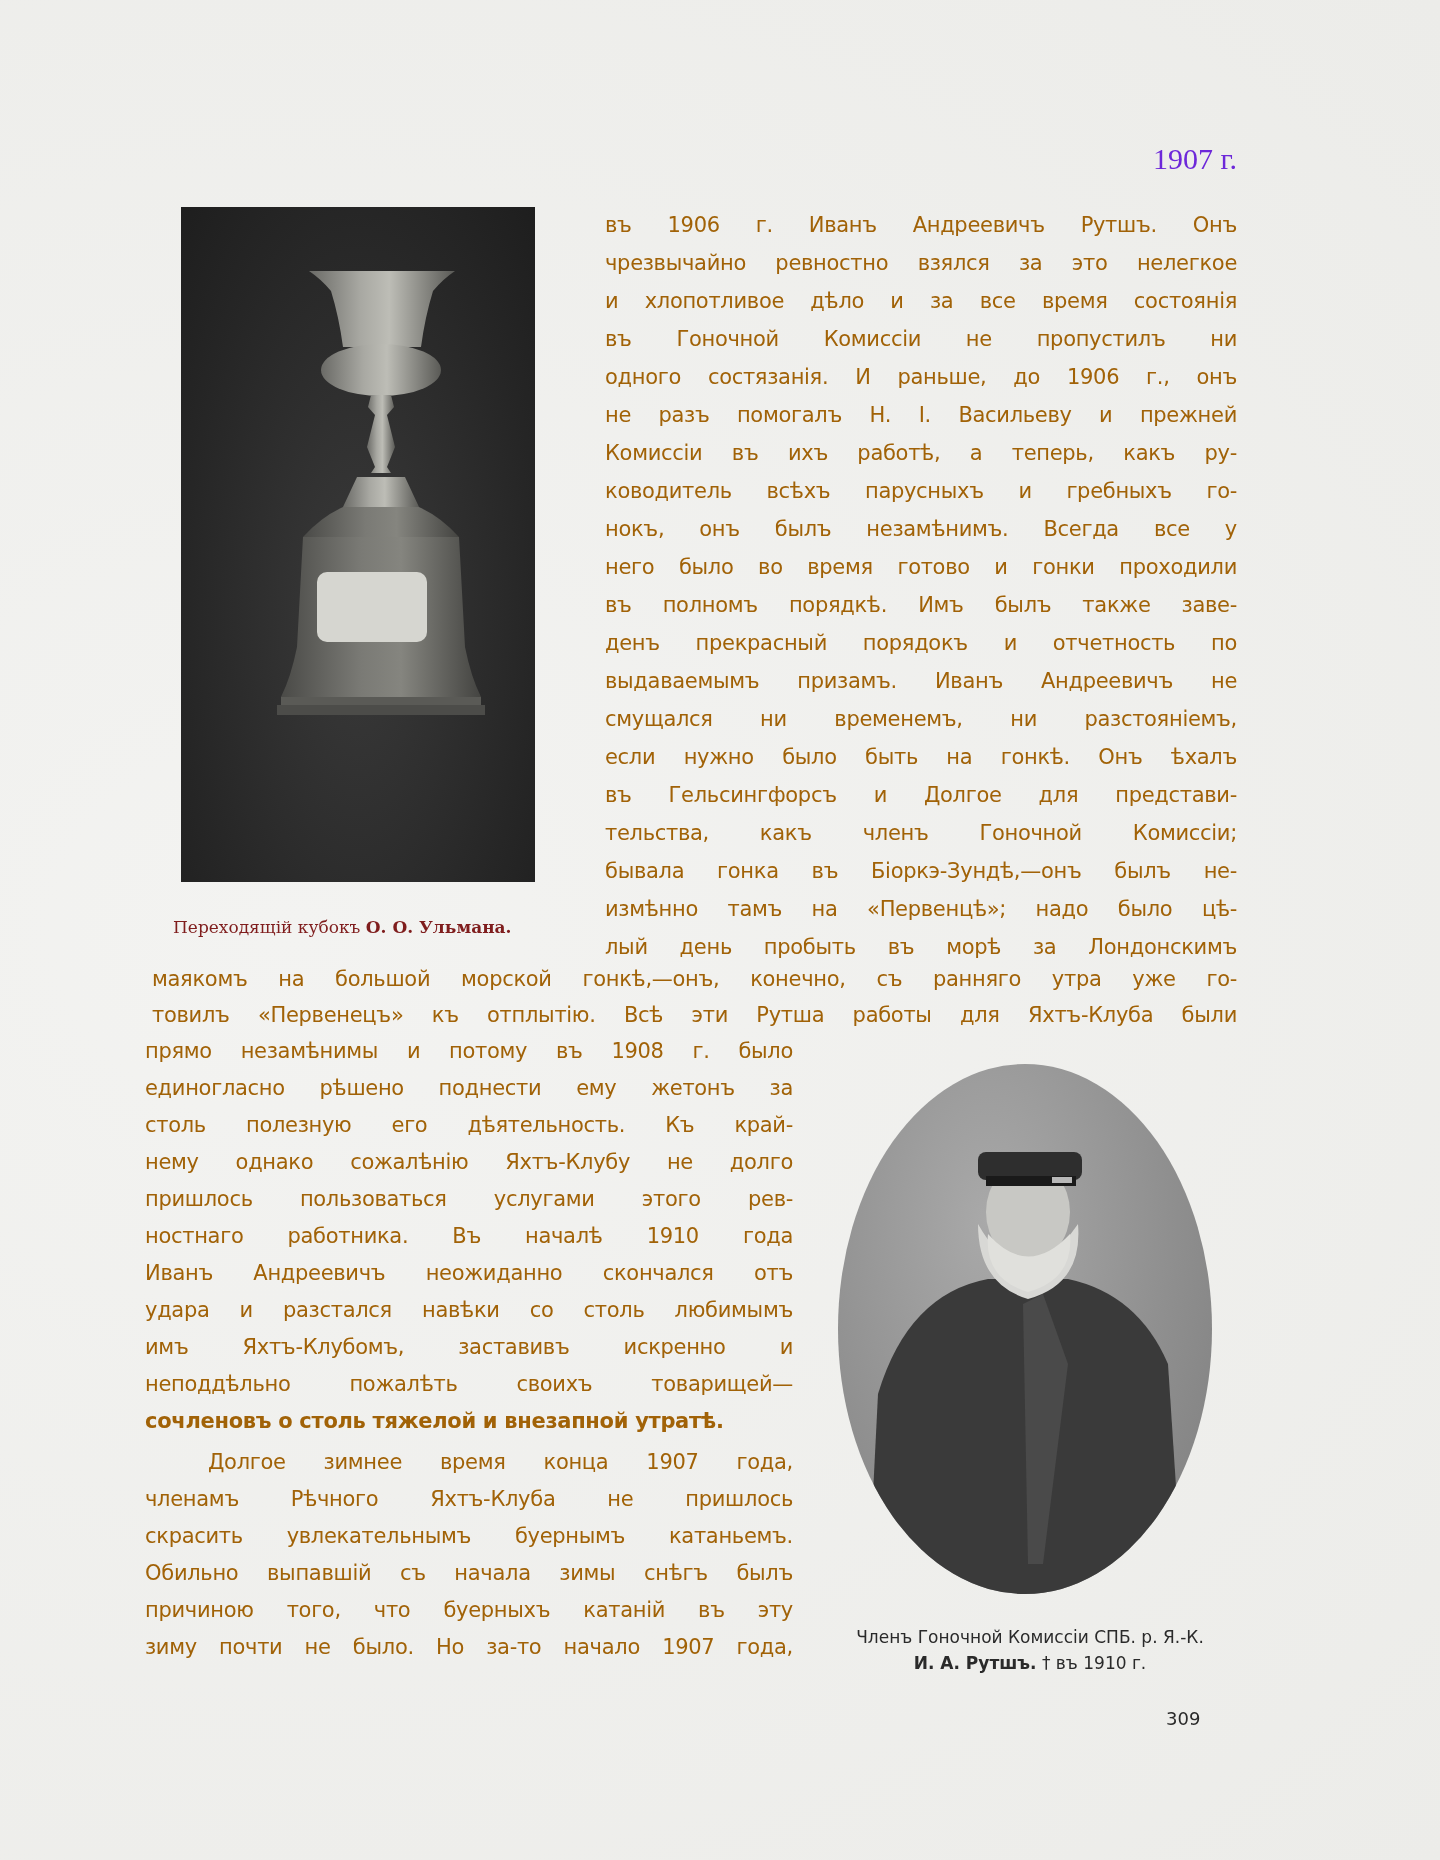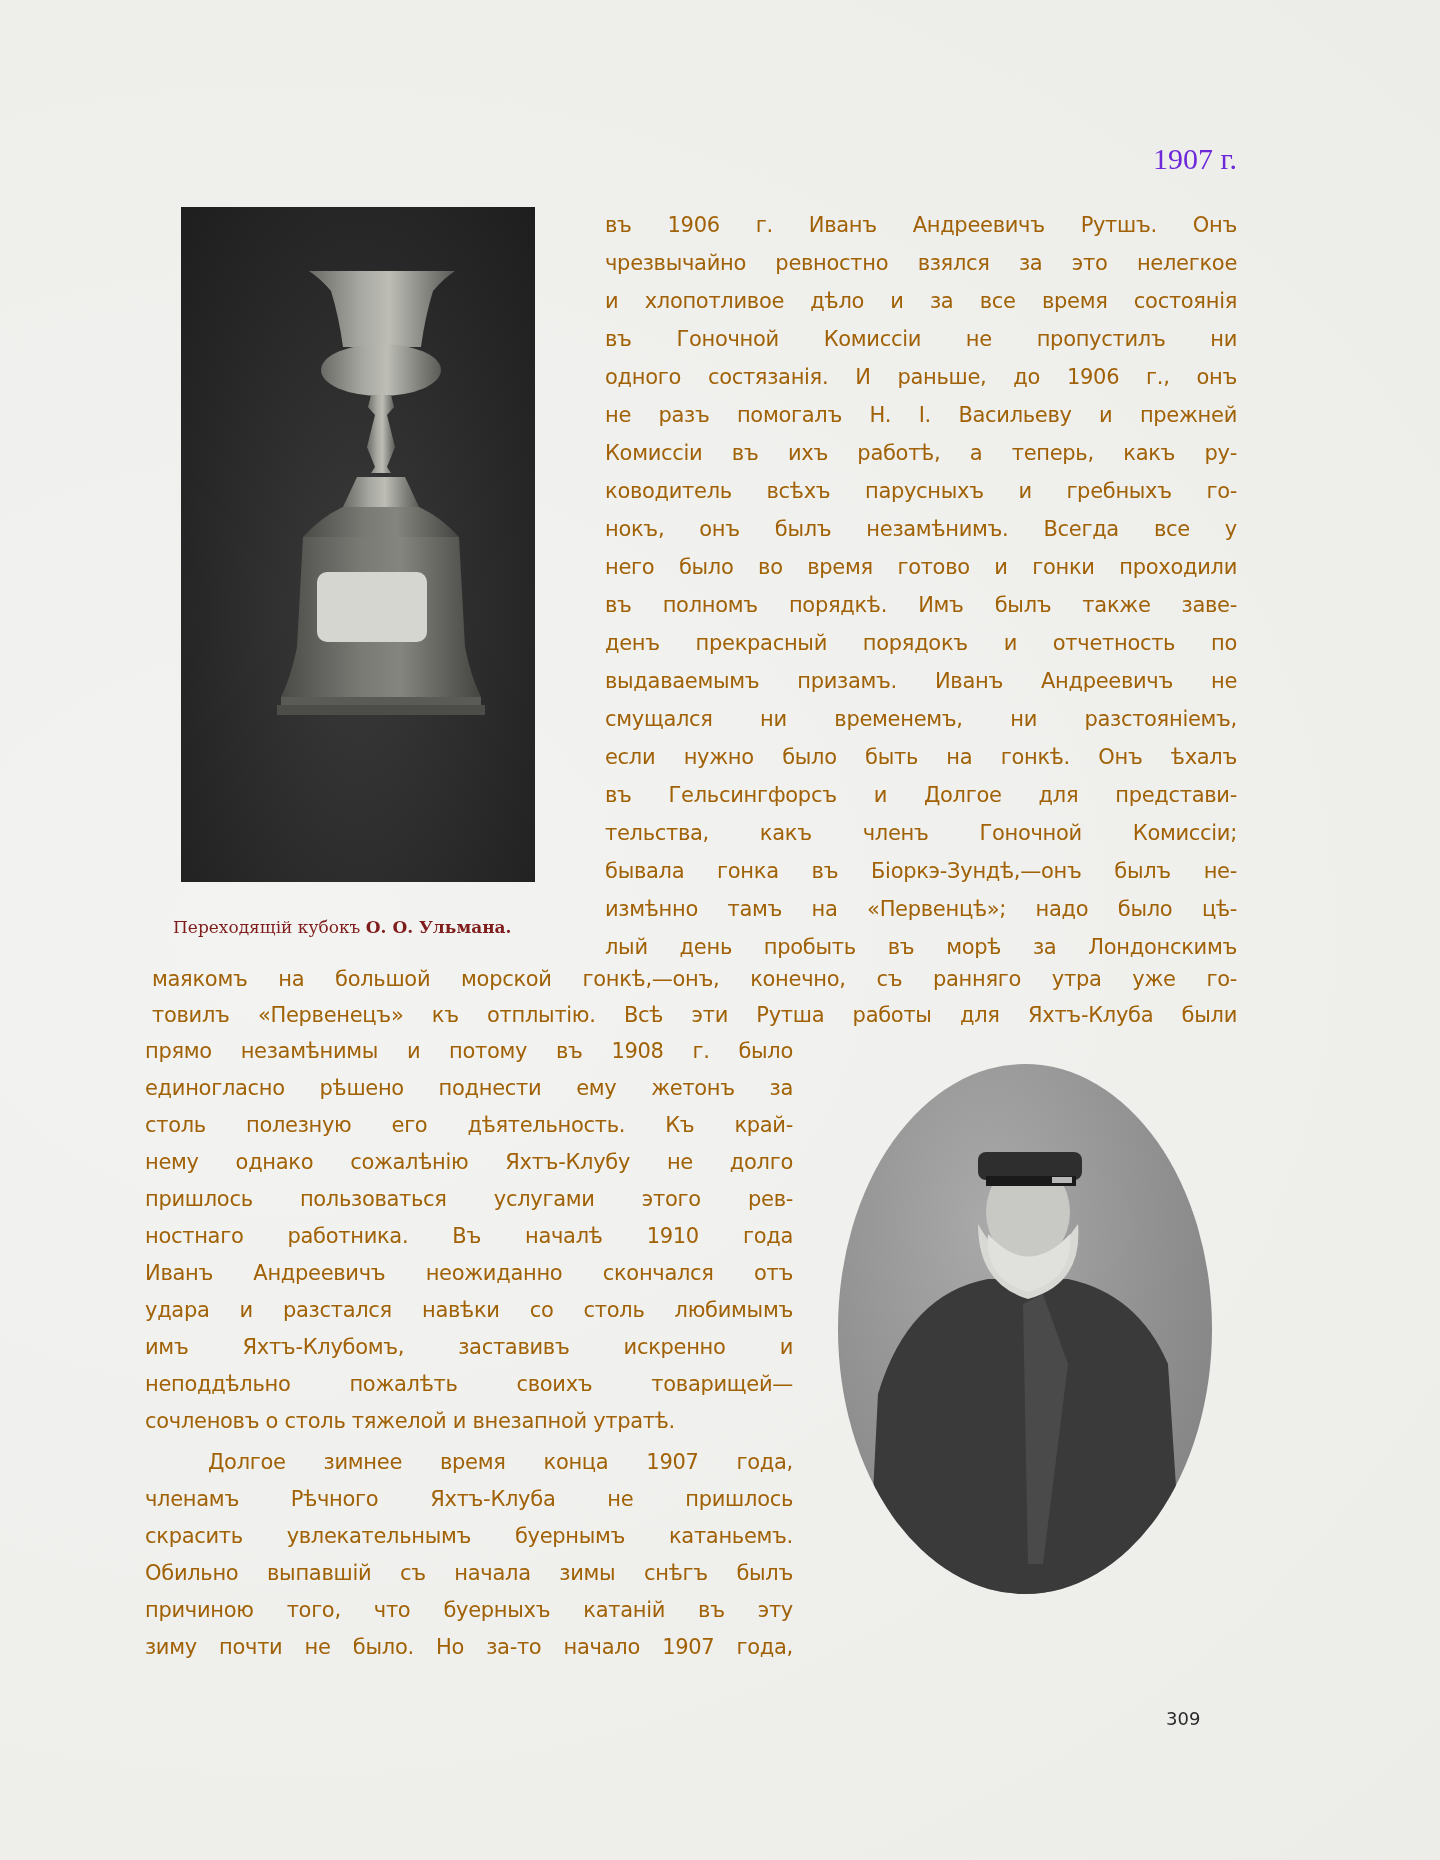--- a/index.html
+++ b/index.html
@@ -13,21 +13,21 @@
     .page-header {
       position: absolute; top: 142px; right: 203px;
       font-family: "Liberation Serif", serif; font-size: 30px; color: #6d28d9;
     }
     .line {
       position: absolute; white-space: nowrap;
       font-family: "DejaVu Sans", sans-serif; font-size: 21px; line-height: 38px;
       color: #a16207; letter-spacing: -0.3px;
       text-align: justify; text-align-last: justify;
     }
-    .line.last { text-align-last: left; }
+    .line.last { text-align-last: left; font-weight: bold; }
     .col-right { left: 605px; width: 632px; }
     .col-full { left: 152px; width: 1085px; }
     .col-left { left: 145px; width: 648px; }
     .indent { text-indent: 63px; }
     .cup-photo {
       position: absolute; left: 181px; top: 207px; width: 354px; height: 675px;
       background: #2a2a2a;
       background-image: radial-gradient(ellipse at 50% 60%, #3a3a3a 0%, #262626 70%, #1e1e1e 100%);
       overflow: hidden;
     }
@@ -165,17 +165,22 @@
 
       <path d="M150 170 Q190 215 232 170 Q236 215 190 228 Q146 215 150 170 Z" fill="#e0e0dc"></path>
 
       <rect x="140" y="88" width="104" height="28" rx="8" fill="#2e2e2e"></rect>
       <rect x="148" y="112" width="90" height="10" fill="#1a1a1a"></rect>
       <rect x="214" y="113" width="20" height="6" fill="#b8b8b8"></rect>
     </svg>
   </div>
 
   <div class="caption-portrait">
+    <div>Членъ Гоночной Комиссіи СПБ. р. Я.-К.</div>
+    <div>
+      <span class="bold">И. А. Рутшъ.</span>
+      <span>† въ 1910 г.</span>
+    </div>
   </div>
 
   <div class="page-number">309</div>
 
 </div>
 
 </body></html>

